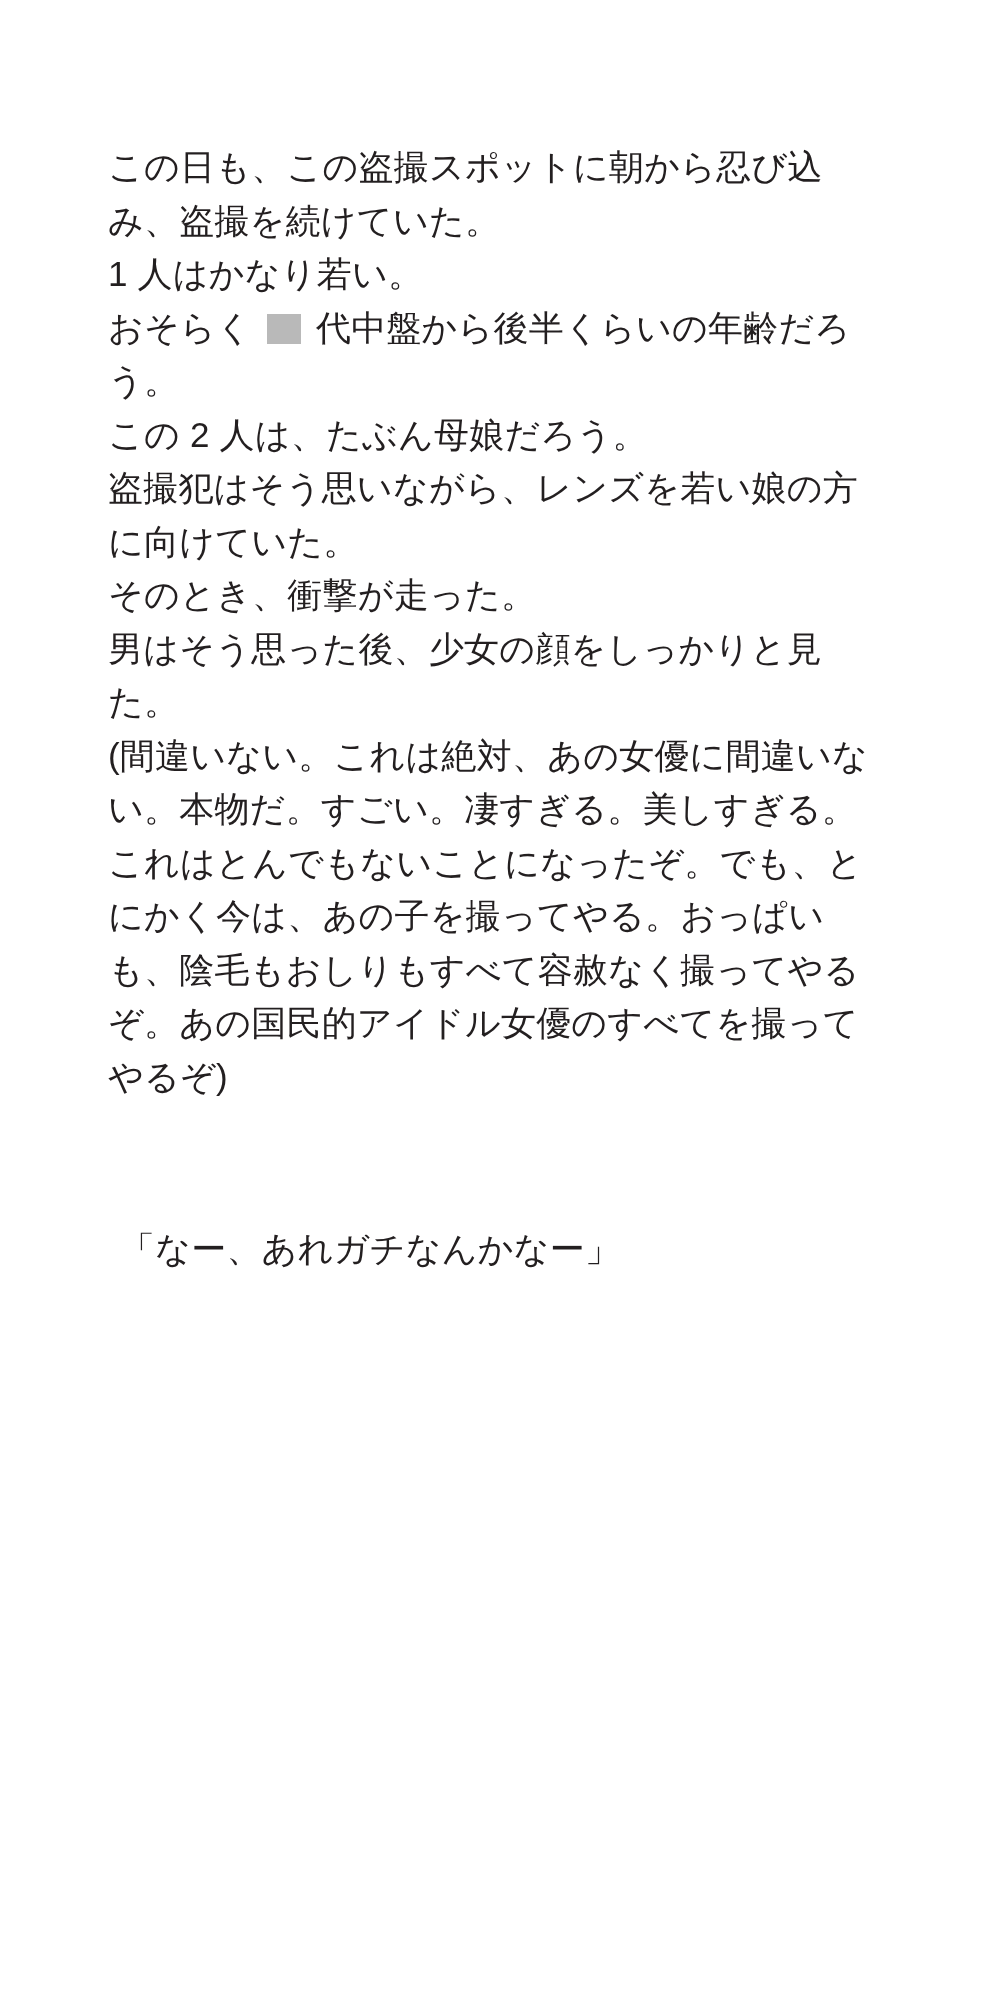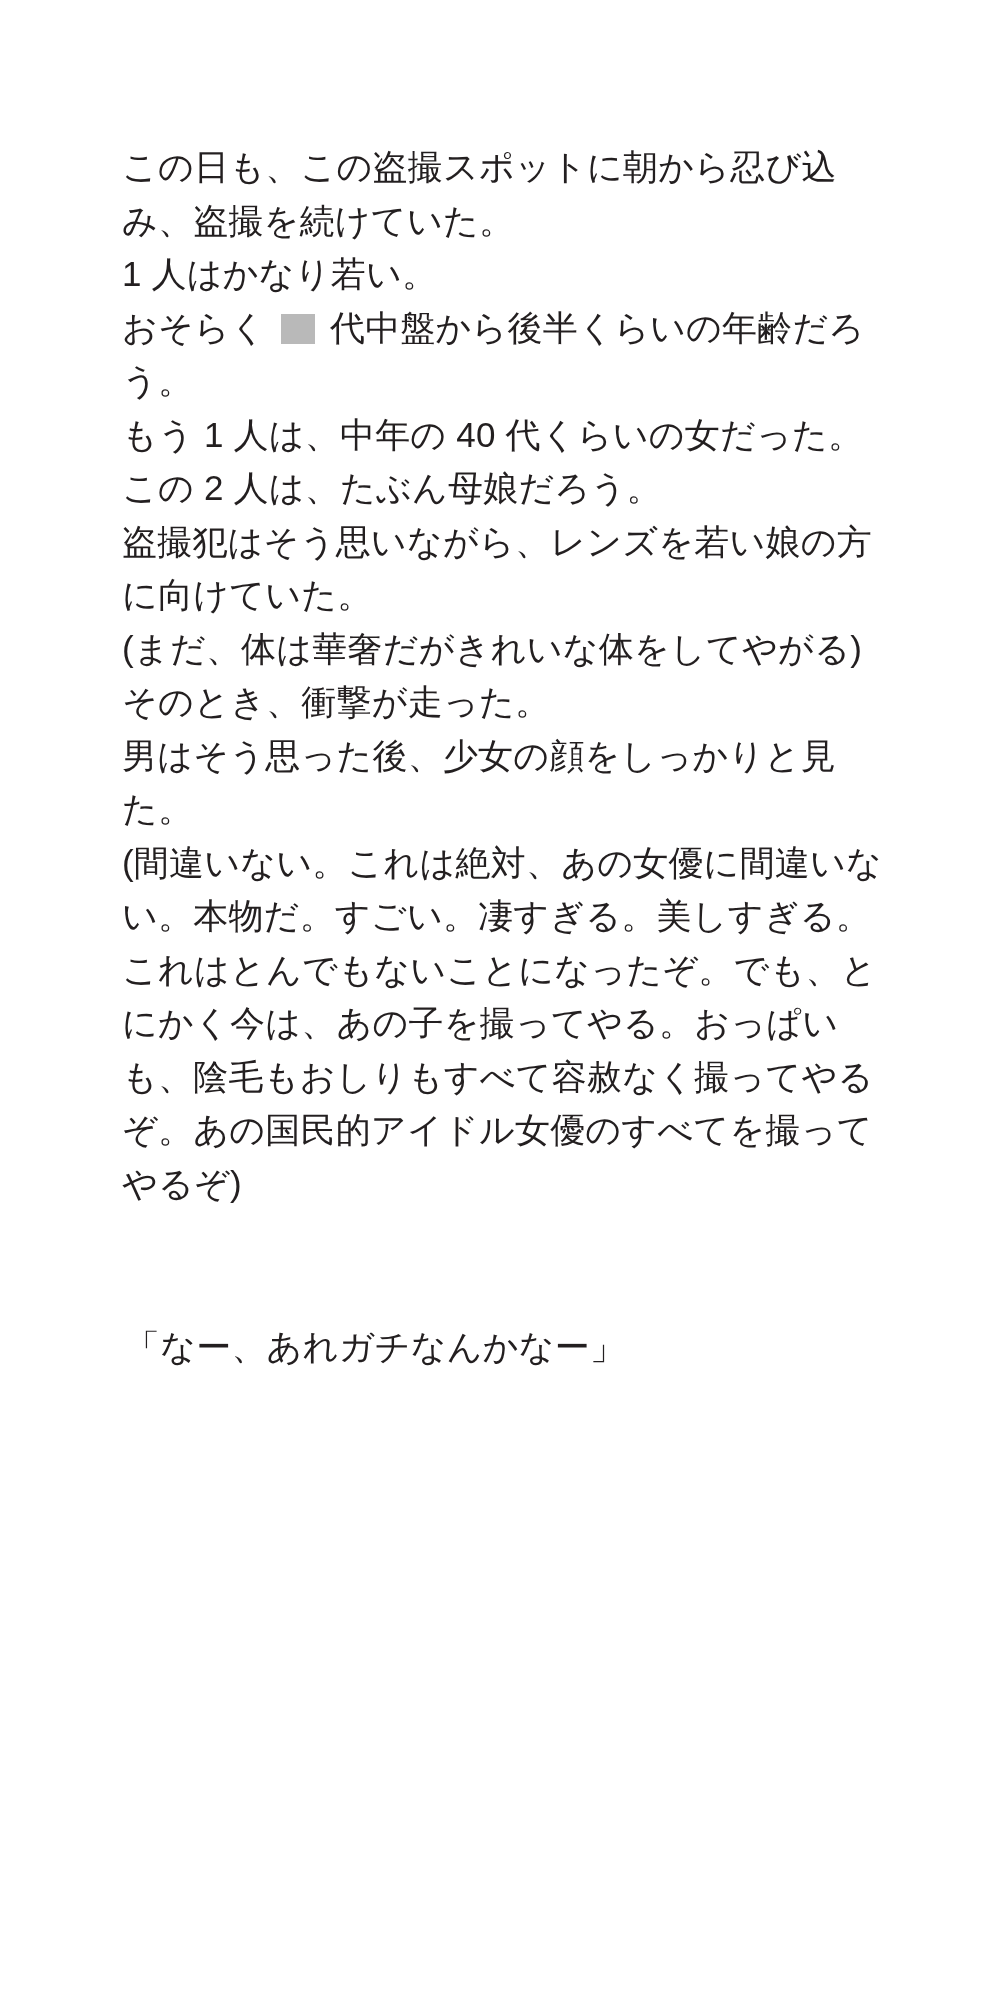--- a/index.html
+++ b/index.html
@@ -15,21 +15,21 @@
   }
   .page {
     position: relative;
     width: 1000px;
     height: 2000px;
     background: #ffffff;
     box-sizing: border-box;
   }
   .text-body {
     position: absolute;
-    left: 122px;
+    left: 108px;
     top: 140px;
     width: 770px;
     color: #231f20;
     font-size: 35px;
     line-height: 53.5px;
     letter-spacing: 0.2px;
     font-weight: 400;
   }
   .para {
     margin: 0;
@@ -41,40 +41,38 @@
     width: 34px;
     height: 30px;
     background: #b9b9b9;
     vertical-align: -4px;
     margin: 0 5px;
   }
   .gap {
     height: 107px;
   }
   .dialogue {
-    margin: 3px;
+    margin: 12px;
     white-space: pre-wrap;
     word-break: break-all;
   }
 </style>
 </head>
 <body>
 
 <div class="page">
   <div class="text-body">
 
     <p class="para">この日も、この盗撮スポットに朝から忍び込み、盗撮を続けていた。</p>
     <p class="para">1 人はかなり若い。</p>
 
     <p class="para"><span>おそらく </span><span class="redaction"></span><span> 代中盤から後半くらいの年齢だろう。</span></p>
 
-    <p class="para">もう 1 人は、中年の 40 代くらいの女だった。</p>
     <p class="para">この 2 人は、たぶん母娘だろう。</p>
     <p class="para">盗撮犯はそう思いながら、レンズを若い娘の方に向けていた。</p>
-    <p class="para">(まだ、体は華奢だがきれいな体をしてやがる)</p>
     <p class="para">そのとき、衝撃が走った。</p>
     <p class="para">男はそう思った後、少女の顔をしっかりと見た。</p>
     <p class="para">(間違いない。これは絶対、あの女優に間違いない。本物だ。すごい。凄すぎる。美しすぎる。これはとんでもないことになったぞ。でも、とにかく今は、あの子を撮ってやる。おっぱいも、陰毛もおしりもすべて容赦なく撮ってやるぞ。あの国民的アイドル女優のすべてを撮ってやるぞ)</p>
 
     <div class="gap"></div>
 
     <p class="dialogue">「なー、あれガチなんかなー」</p>
   </div>
 </div>
 

